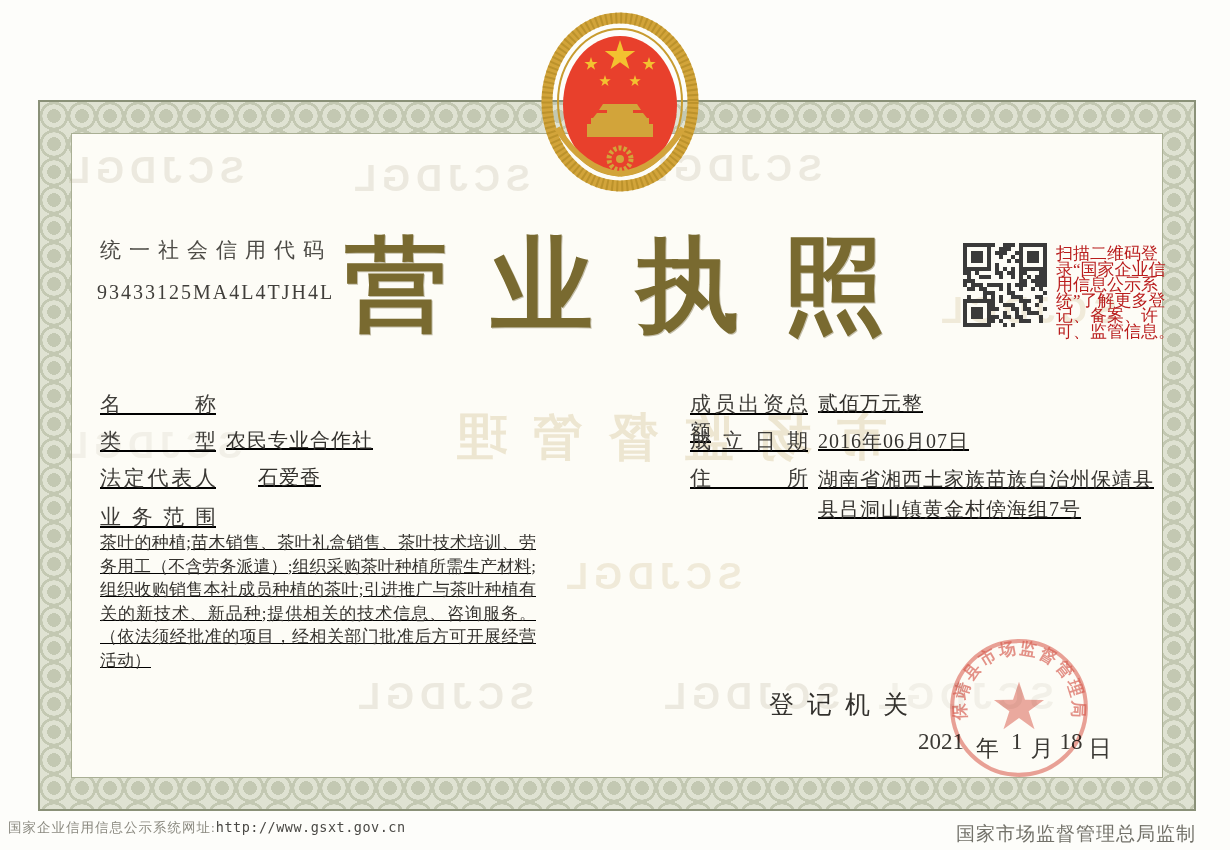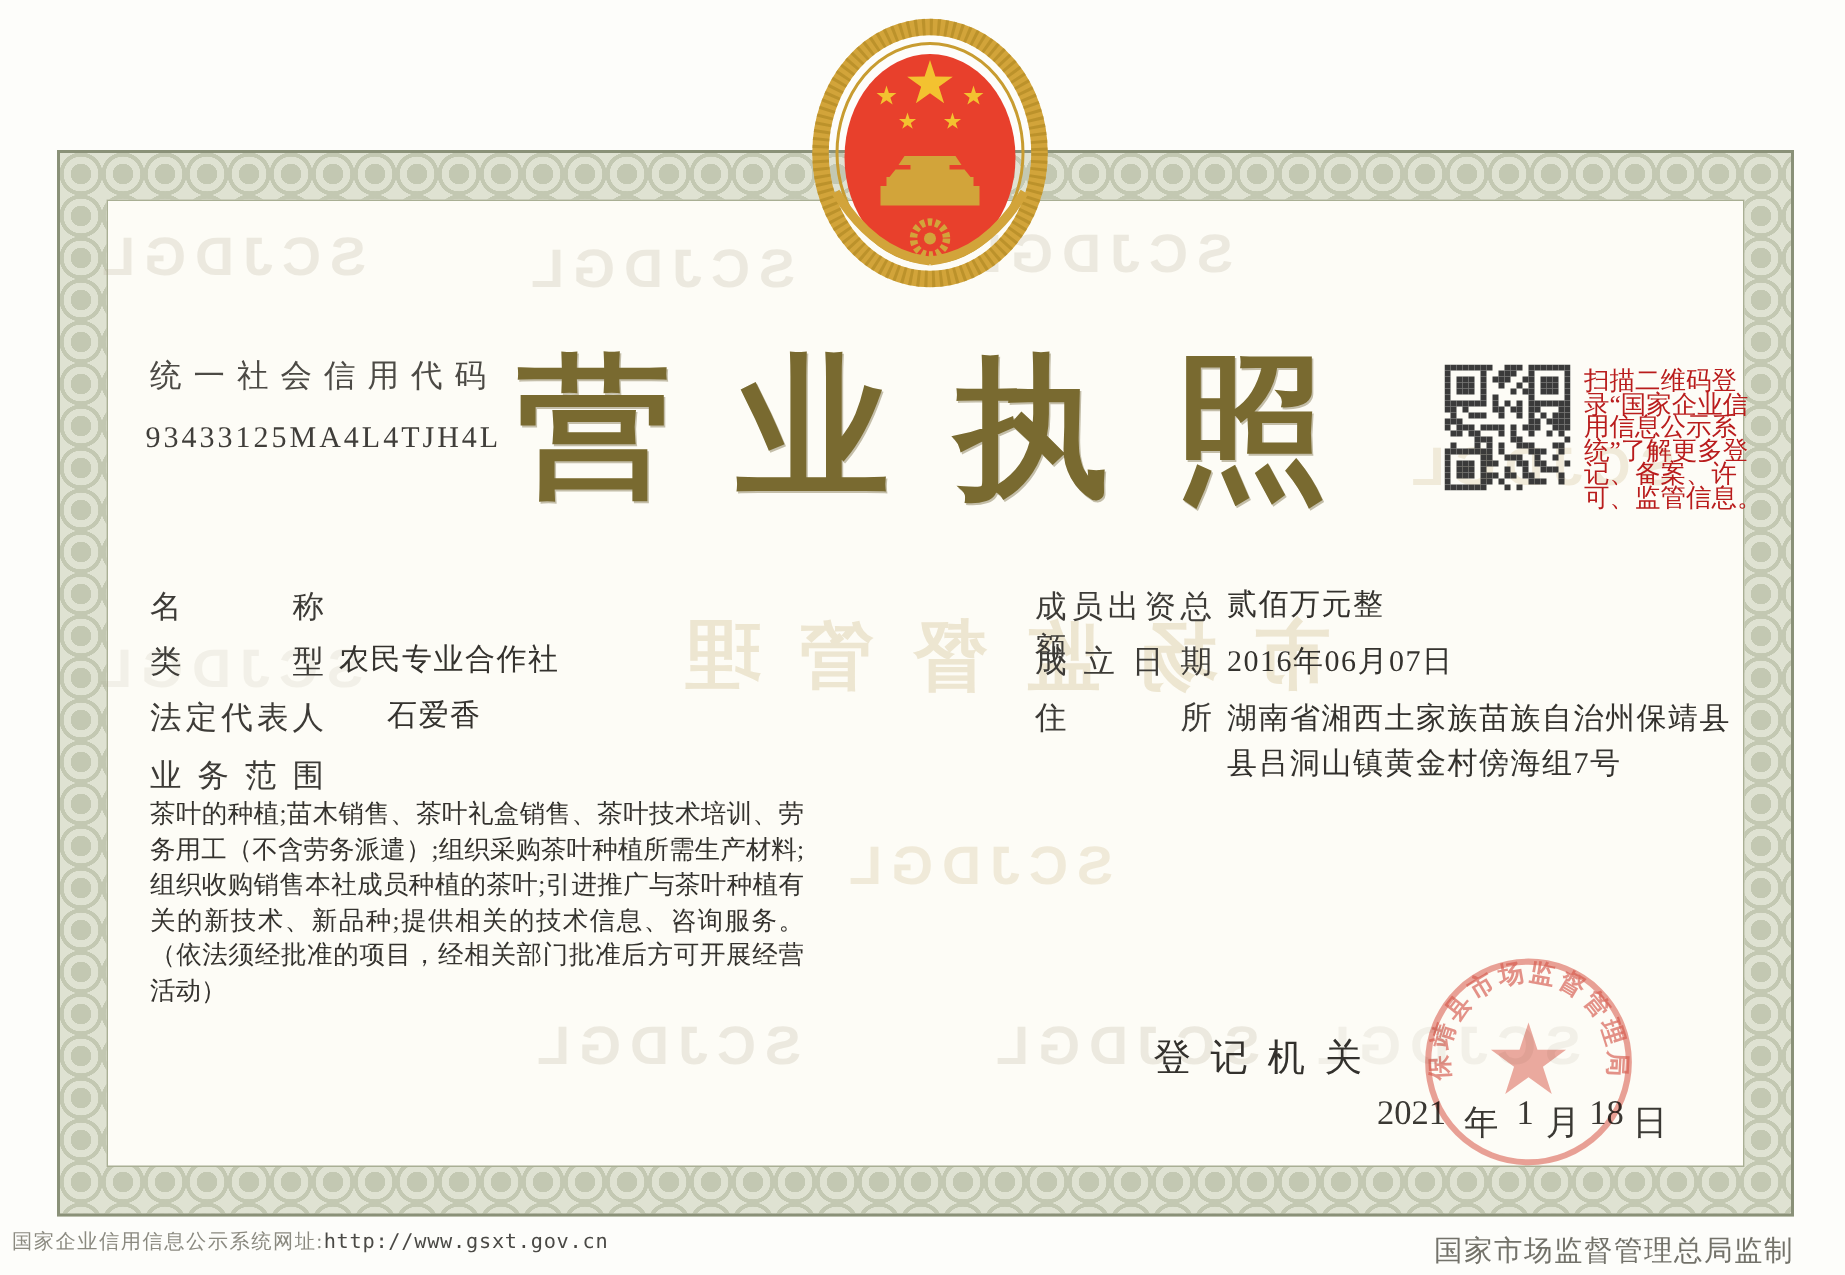--- a/index.html
+++ b/index.html
@@ -35,21 +35,21 @@
                 color:#403e3a;z-index:3;}
   .license-title{position:absolute;left:0;right:0;top:218px;margin:0;text-align:center;
                  font-family:"Liberation Sans","DejaVu Sans",sans-serif;font-weight:900;
                  font-size:102px;letter-spacing:44px;padding-left:44px;color:#796a30;
                  text-shadow:1px 1px 0 rgba(90,75,25,.35);z-index:3;}
   .qr{position:absolute;left:963px;top:243px;z-index:3;}
   .qr-caption{position:absolute;left:1056px;top:246px;width:122px;font-size:17px;
               line-height:15.5px;color:#b91c1c;z-index:3;}
 
   
-  .row{position:absolute;display:flex;align-items:flex-start;z-index:3;}
+  .row{position:absolute;display:flex;align-items:flex-start;z-index:3;text-decoration:underline;}
   .lab{flex:none;font-size:21px;color:#3d3b37;text-align:justify;text-align-last:justify;
        margin-right:10px;}
   .lab-l{width:116px;}
   .lab-r{width:118px;}
   .val{font-size:20px;color:#34322e;letter-spacing:1px;line-height:1.35;}
   .val-scope{font-size:17px;width:436px;line-height:23.5px;letter-spacing:0;text-align:justify;}
   .val-addr{width:350px;line-height:30px;}
 
   
   .reg-label{position:absolute;left:769px;top:688px;font-size:25px;letter-spacing:13px;

